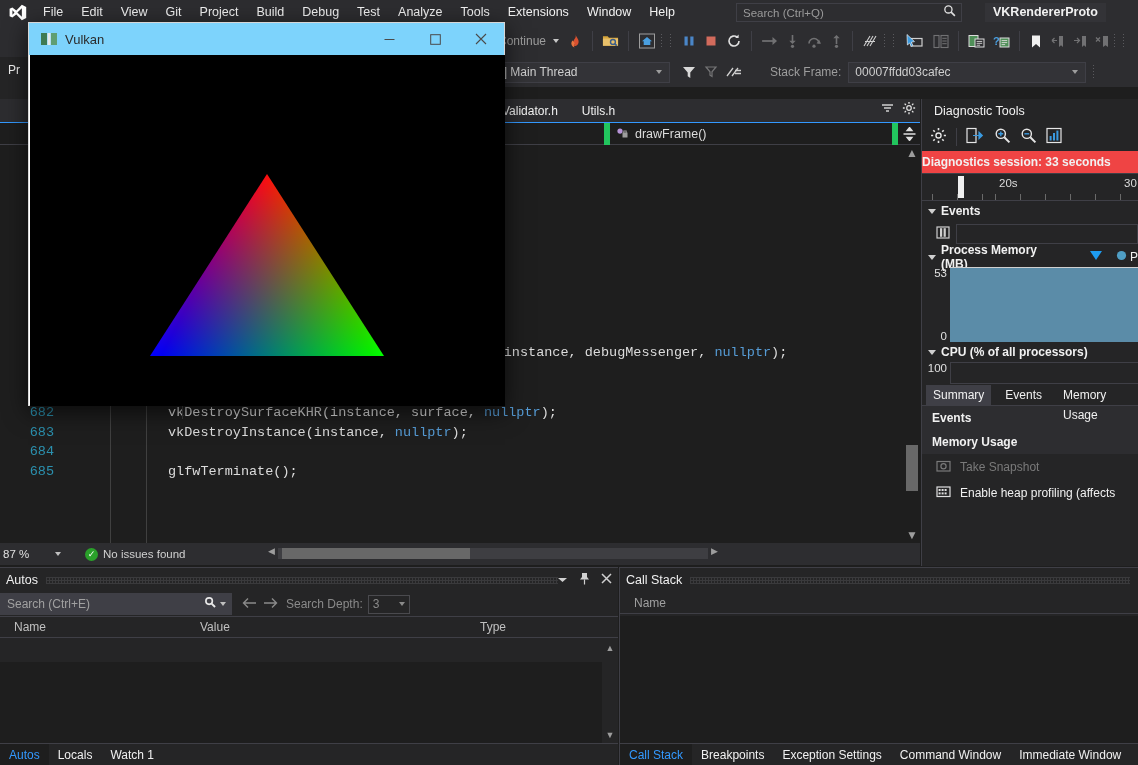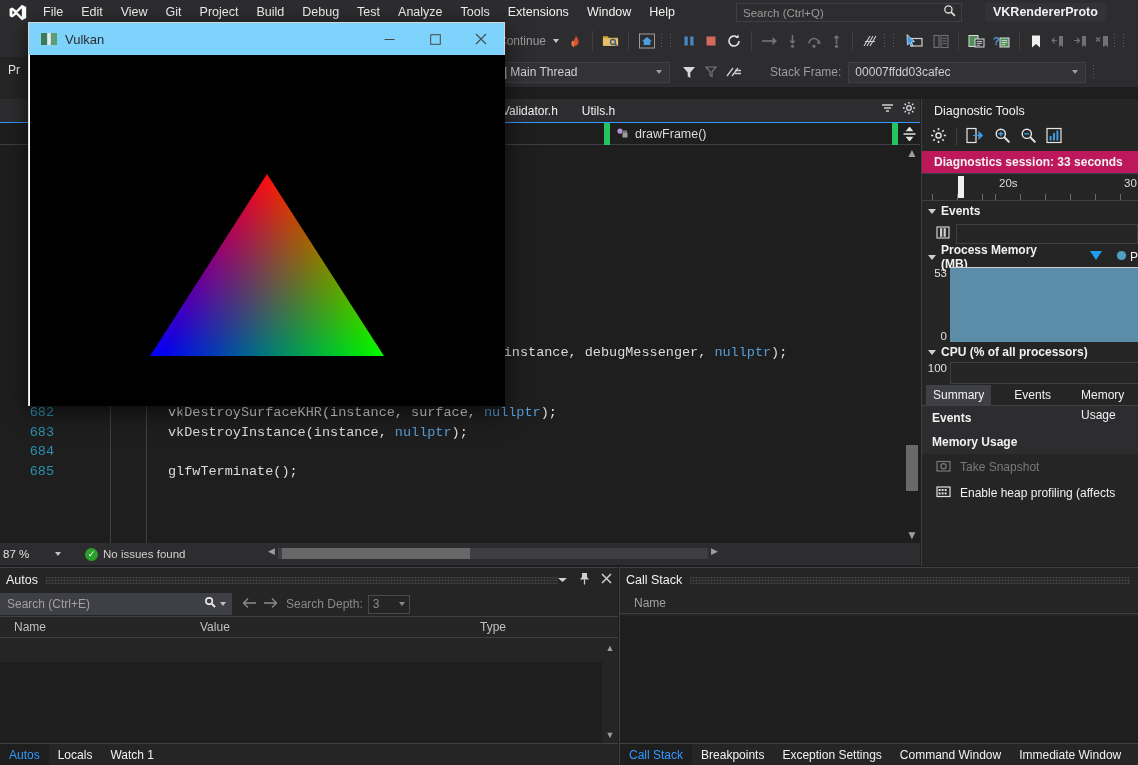--- a/index.html
+++ b/index.html
@@ -92,37 +92,37 @@
   .ok-circle { width:13px; height:13px; border-radius:50%; background:#2aa02a; display:inline-flex; align-items:center; justify-content:center; color:#fff; font-size:9px; margin-right:5px;}
   .hscroll { position:absolute; left:268px; top:3px; width:450px; height:15px; }
   .hscroll .htrack { position:absolute; left:10px; right:10px; top:2px; height:11px; background:#3e3e42;}
   .hscroll .hthumb { position:absolute; left:14px; top:2px; width:188px; height:11px; background:#686868;}
   .st-right { position:absolute; right:6px; top:0; height:22px; display:flex; align-items:center; gap:18px; font-size:11.5px; color:#d0d0d0;}
 
   
   .diag { position:absolute; left:921px; top:99px; width:217px; height:467px; background:#252526; border-left:1px solid #3f3f46;}
   .diag-title { height:24px; line-height:24px; padding-left:12px; font-size:12.5px; color:#f1f1f1;}
   .diag-tb { height:28px; display:flex; align-items:center; padding-left:8px; gap:9px; color:#e6e6e6;}
-  .diag-session { height:22px; line-height:22px; padding-left:12px; font-size:12px; font-weight:bold; color:#f1f1f1; background:#be185d;}
+  .diag-session { height:22px; line-height:22px; font-size:12px; font-weight:bold; color:#f1f1f1; background:#ef4444;}
   .timeline { position:relative; height:28px; background:#252526; border-top:1px solid #3f3f46; border-bottom:1px solid #3f3f46;}
   .timeline .tick { position:absolute; bottom:0; width:1px; height:6px; background:#6a6a6a;}
   .timeline .lbl { position:absolute; top:3px; font-size:11.5px; color:#dcdcdc;}
   .timeline .cursor { position:absolute; top:2px; width:6px; height:22px; background:#f0f0f0;}
   .sect-hdr { height:20px; display:flex; align-items:center; gap:5px; padding-left:6px; font-size:12px; font-weight:bold; color:#f1f1f1;}
   .tri-down { width:0;height:0; border-left:4px solid transparent; border-right:4px solid transparent; border-top:5px solid #d0d0d0;}
   .events-lane { height:26px; display:flex; align-items:center; padding-left:14px;}
   .lane-box { flex:1; height:20px; border:1px solid #3f3f46; background:#252526; margin-right:0;}
   .mem-graph { position:relative; height:75px; display:flex;}
   .axis { width:28px; position:relative;}
   .axis .a-top { position:absolute; top:0; right:3px; font-size:11.5px; color:#e0e0e0;}
   .axis .a-bot { position:absolute; bottom:0; right:3px; font-size:11.5px; color:#e0e0e0;}
   .mem-plot { flex:1; background:#5b8ca8; border-top:1px solid #d0d0d0;}
   .cpu-graph { position:relative; height:22px; display:flex;}
   .cpu-plot { flex:1; border:1px solid #3f3f46; border-right:none; background:#252526;}
-  .diag-tabs { height:22px; display:flex; align-items:center; background:#252526; border-bottom:1px solid #3f3f46; padding-left:4px; gap:16px;}
+  .diag-tabs { height:22px; display:flex; align-items:center; background:#252526; border-bottom:1px solid #3f3f46; padding-left:4px; gap:7px;}
   .diag-tabs .dt { height:20px; line-height:20px; padding:0 7px; font-size:12px; color:#f1f1f1;}
   .diag-tabs .dt.active { background:#3f3f46;}
   .diag-sub { height:24px; line-height:24px; padding-left:10px; font-size:12px; font-weight:bold; color:#f1f1f1; background:#2d2d30;}
   .diag-row { height:26px; display:flex; align-items:center; padding-left:14px; gap:9px; font-size:12px; color:#f1f1f1;}
   .diag-row.disabled { color:#7a7a7a;}
 
   
   .autos-pane { position:absolute; left:0; top:567px; width:618px; height:198px; background:#252526; border-top:1px solid #3f3f46;}
   .callstack-pane { position:absolute; left:619px; top:567px; width:519px; height:198px; background:#252526; border-top:1px solid #3f3f46; border-left:1px solid #3f3f46;}
   .pane-hdr { height:24px; display:flex; align-items:center; padding-left:6px; font-size:12.5px; color:#f1f1f1; position:relative;}

